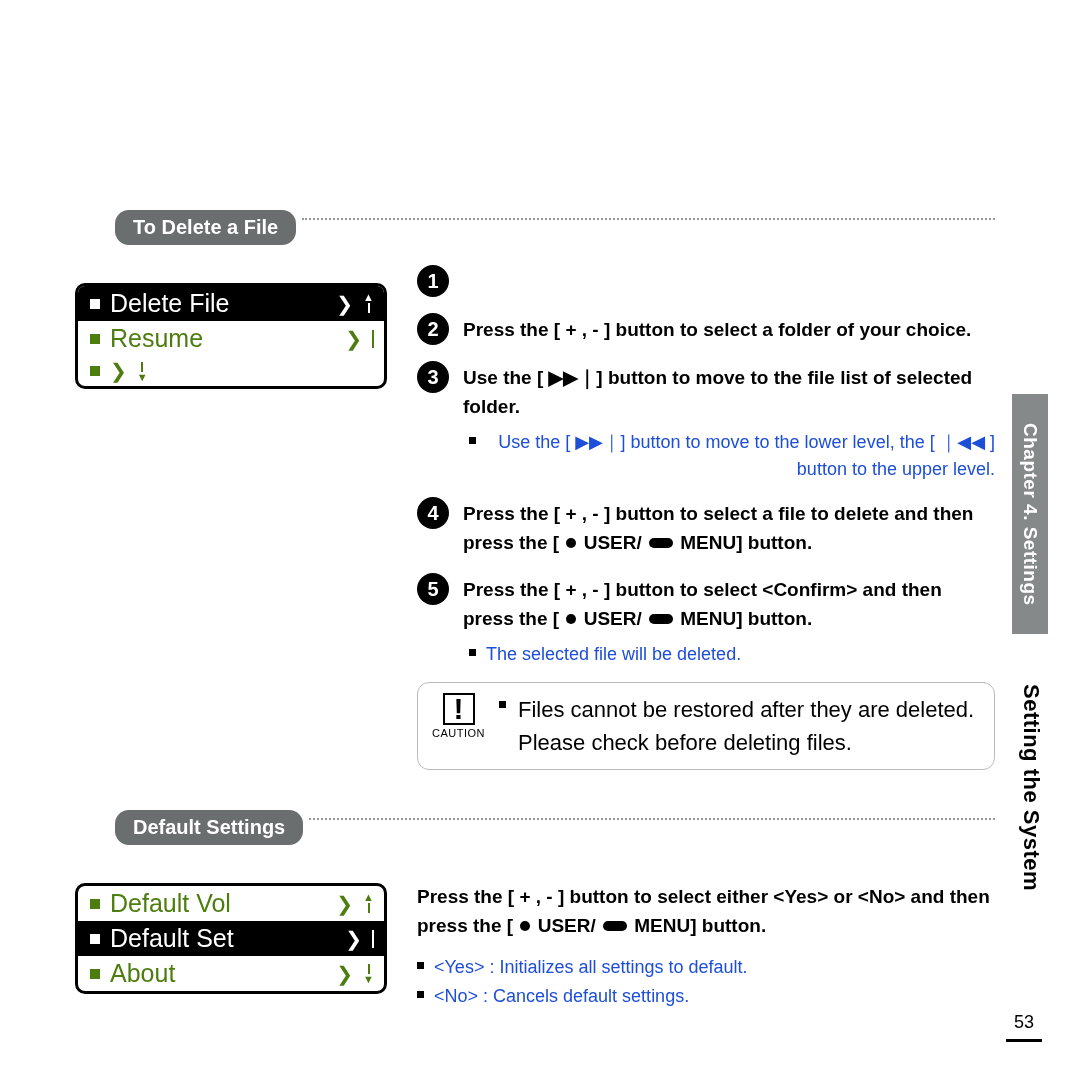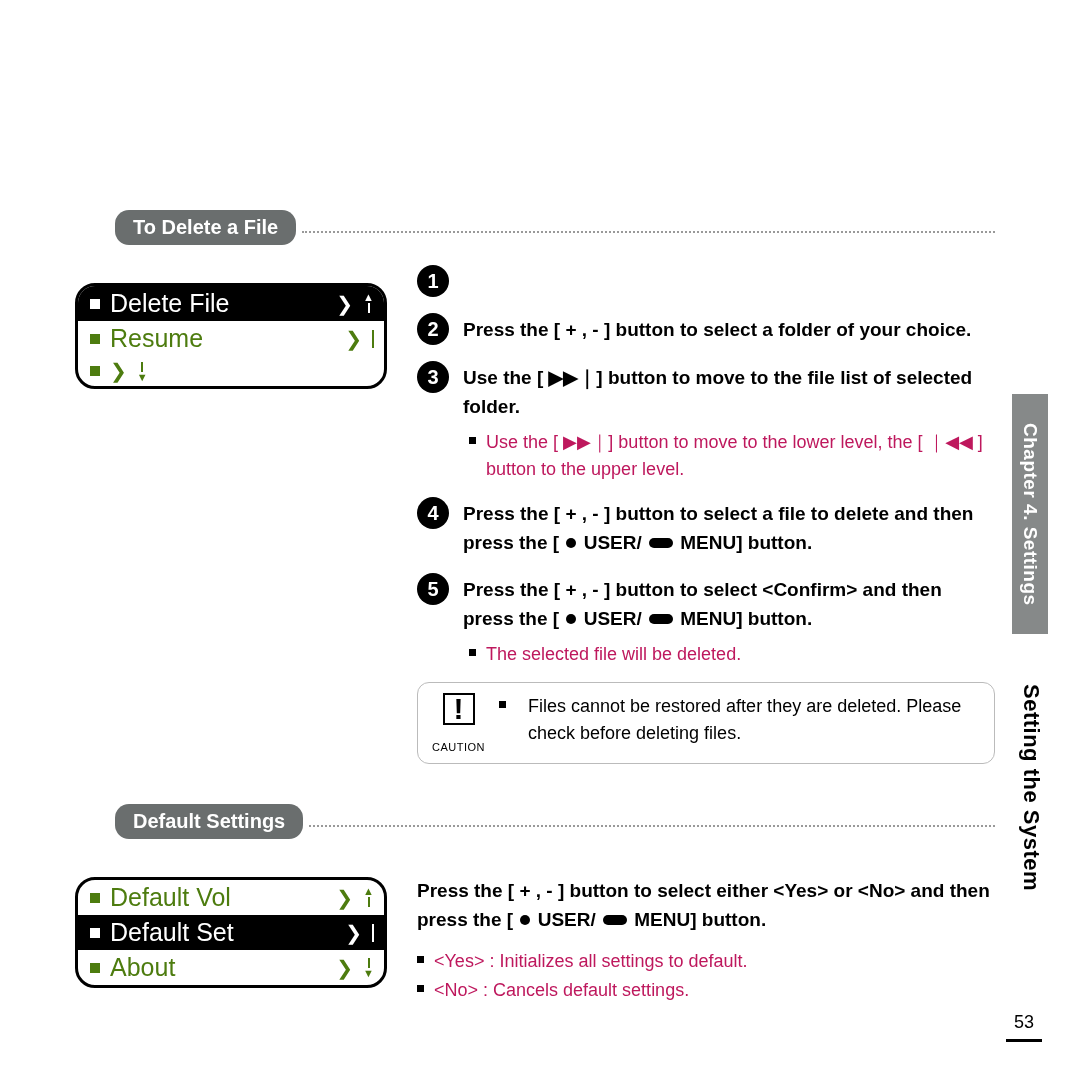--- a/index.html
+++ b/index.html
@@ -29,29 +29,28 @@
   .dotted-line {
     display: inline-block;
     vertical-align: middle;
     border-bottom: 2px dotted #999;
     flex: 1;
     margin-left: 6px;
     height: 10px;
   }
   .heading-row {
     display: flex;
-    align-items: center;
     margin-bottom: 20px;
     padding-left: 40px;
   }
 
   .device-screen {
     width: 312px;
     border: 3px solid #000;
-    border-radius: 20px;
+    border-radius: 10px;
     overflow: hidden;
     margin-top: 18px;
     background: #fff;
   }
   .ds-row {
     display: flex;
     align-items: center;
     padding: 3px 10px 3px 12px;
     font-size: 25px;
     color: #4d7c0f;
@@ -118,22 +117,23 @@
   .step-text {
     font-weight: bold;
     line-height: 1.5;
     color: #000;
     padding-top: 3px;
     font-size: 19px;
   }
   .sub-list {
     margin: 8px 0 14px 52px;
     font-size: 18px;
-    color: #be185d;
+    color: #1d4ed8;
     font-weight: normal;
+    text-align: right;
   }
   .sub-list .item {
     display: flex;
     gap: 10px;
     line-height: 1.5;
     margin-bottom: 2px;
   }
   .sub-list .sq {
     width: 7px; height: 7px; background: #000; flex-shrink: 0; margin-top: 8px;
   }
@@ -158,27 +158,27 @@
     width: 32px;
     height: 32px;
     display: flex;
     align-items: center;
     justify-content: center;
     margin: 0 auto;
   }
   .caution-mark .cap {
     font-size: 11px;
     letter-spacing: 0.5px;
-    margin-top: 16px;
+    margin-top: 2px;
   }
   .caution-text {
-    font-size: 18px;
+    font-size: 22px;
     font-weight: normal;
     display: flex;
-    gap: 22px;
+    gap: 12px;
     line-height: 1.5;
   }
   .caution-text .sq {
     width: 7px; height: 7px; background: #000; flex-shrink: 0; margin-top: 8px;
   }
 
   .side-tab {
     position: absolute;
     right: 32px;
     top: 394px;

